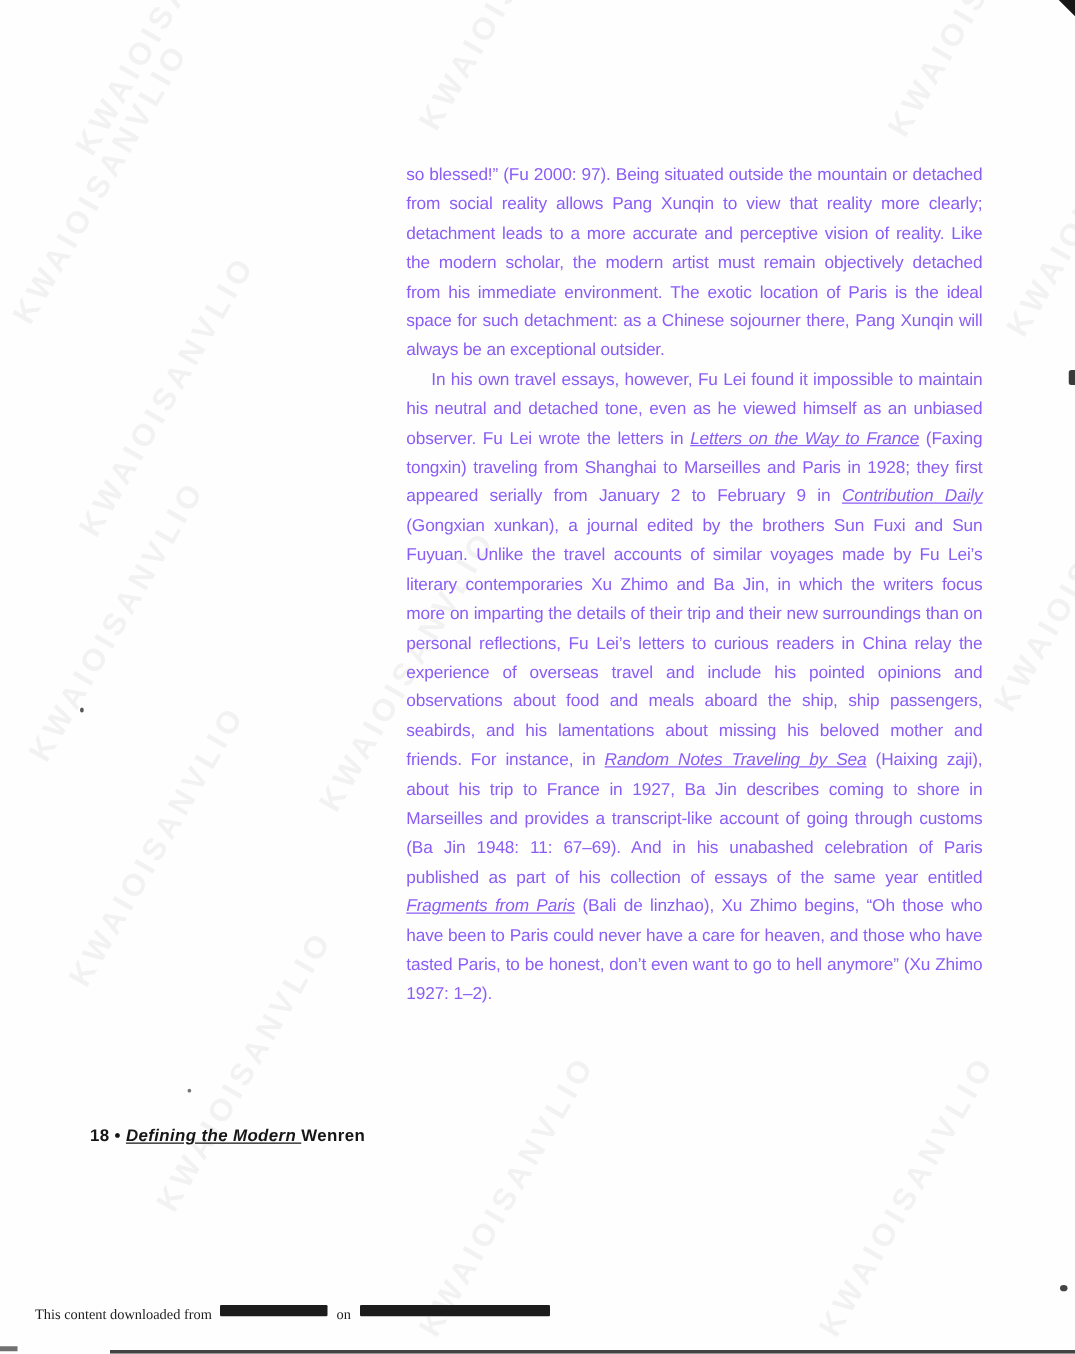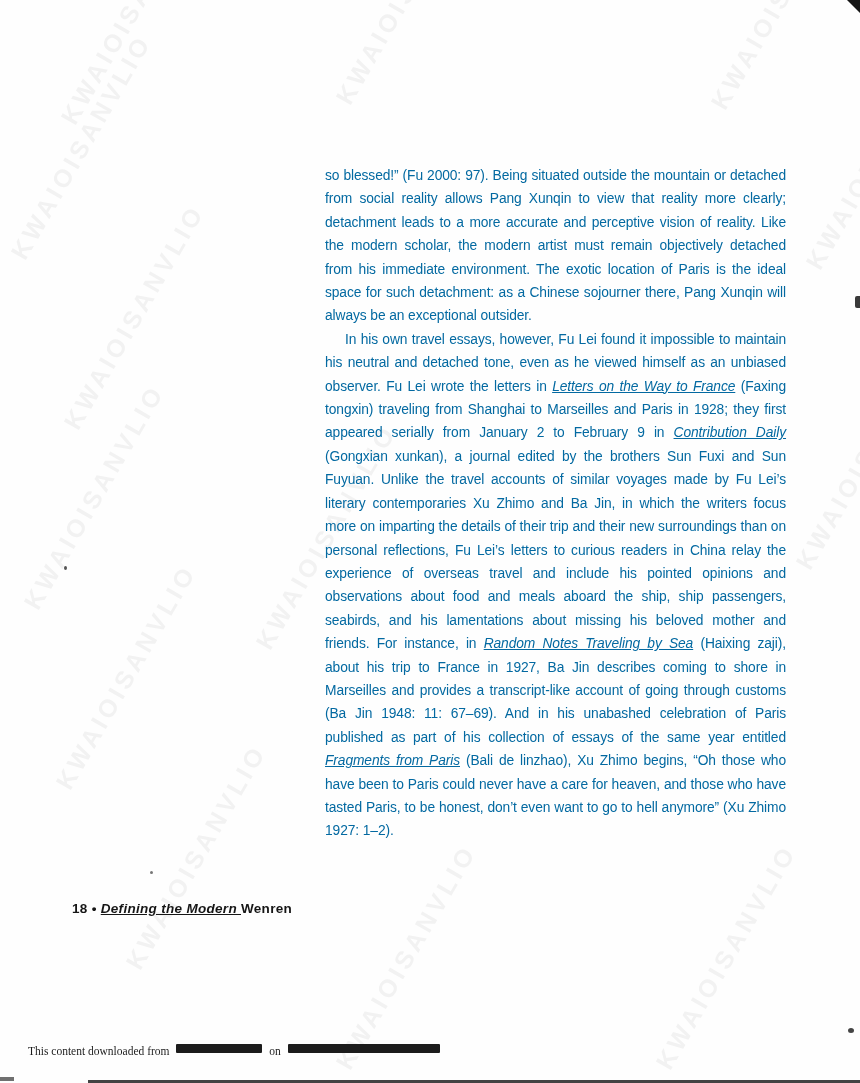--- a/index.html
+++ b/index.html
@@ -21,21 +21,21 @@
   .wm5{left:50px;top:780px;} .wm6{left:120px;top:960px;}
   .wm7{left:330px;top:95px;}  .wm8{left:705px;top:100px;}
   .wm9{left:800px;top:260px;} .wm10{left:790px;top:560px;}
   .wm11{left:650px;top:1060px;} .wm12{left:330px;top:1060px;}
   .wm13{left:250px;top:640px;}
 
   
   .text-block{
     position:absolute;left:325px;top:128px;width:461px;
     font-size:13.8px;line-height:23.4px;letter-spacing:-0.1px;
-    color:#0369a1;text-align:justify;margin-top:36px;
+    color:#8b5cf6;text-align:justify;
   }
   p.para{margin:0;}
   p.para.indent{text-indent:20px;}
   .it{font-style:italic;text-decoration:underline;}
 
   
   .page-footer{
     position:absolute;left:72px;top:901px;
     font-size:13.5px;font-weight:bold;color:#161616;letter-spacing:0.3px;text-align:center;
   }

